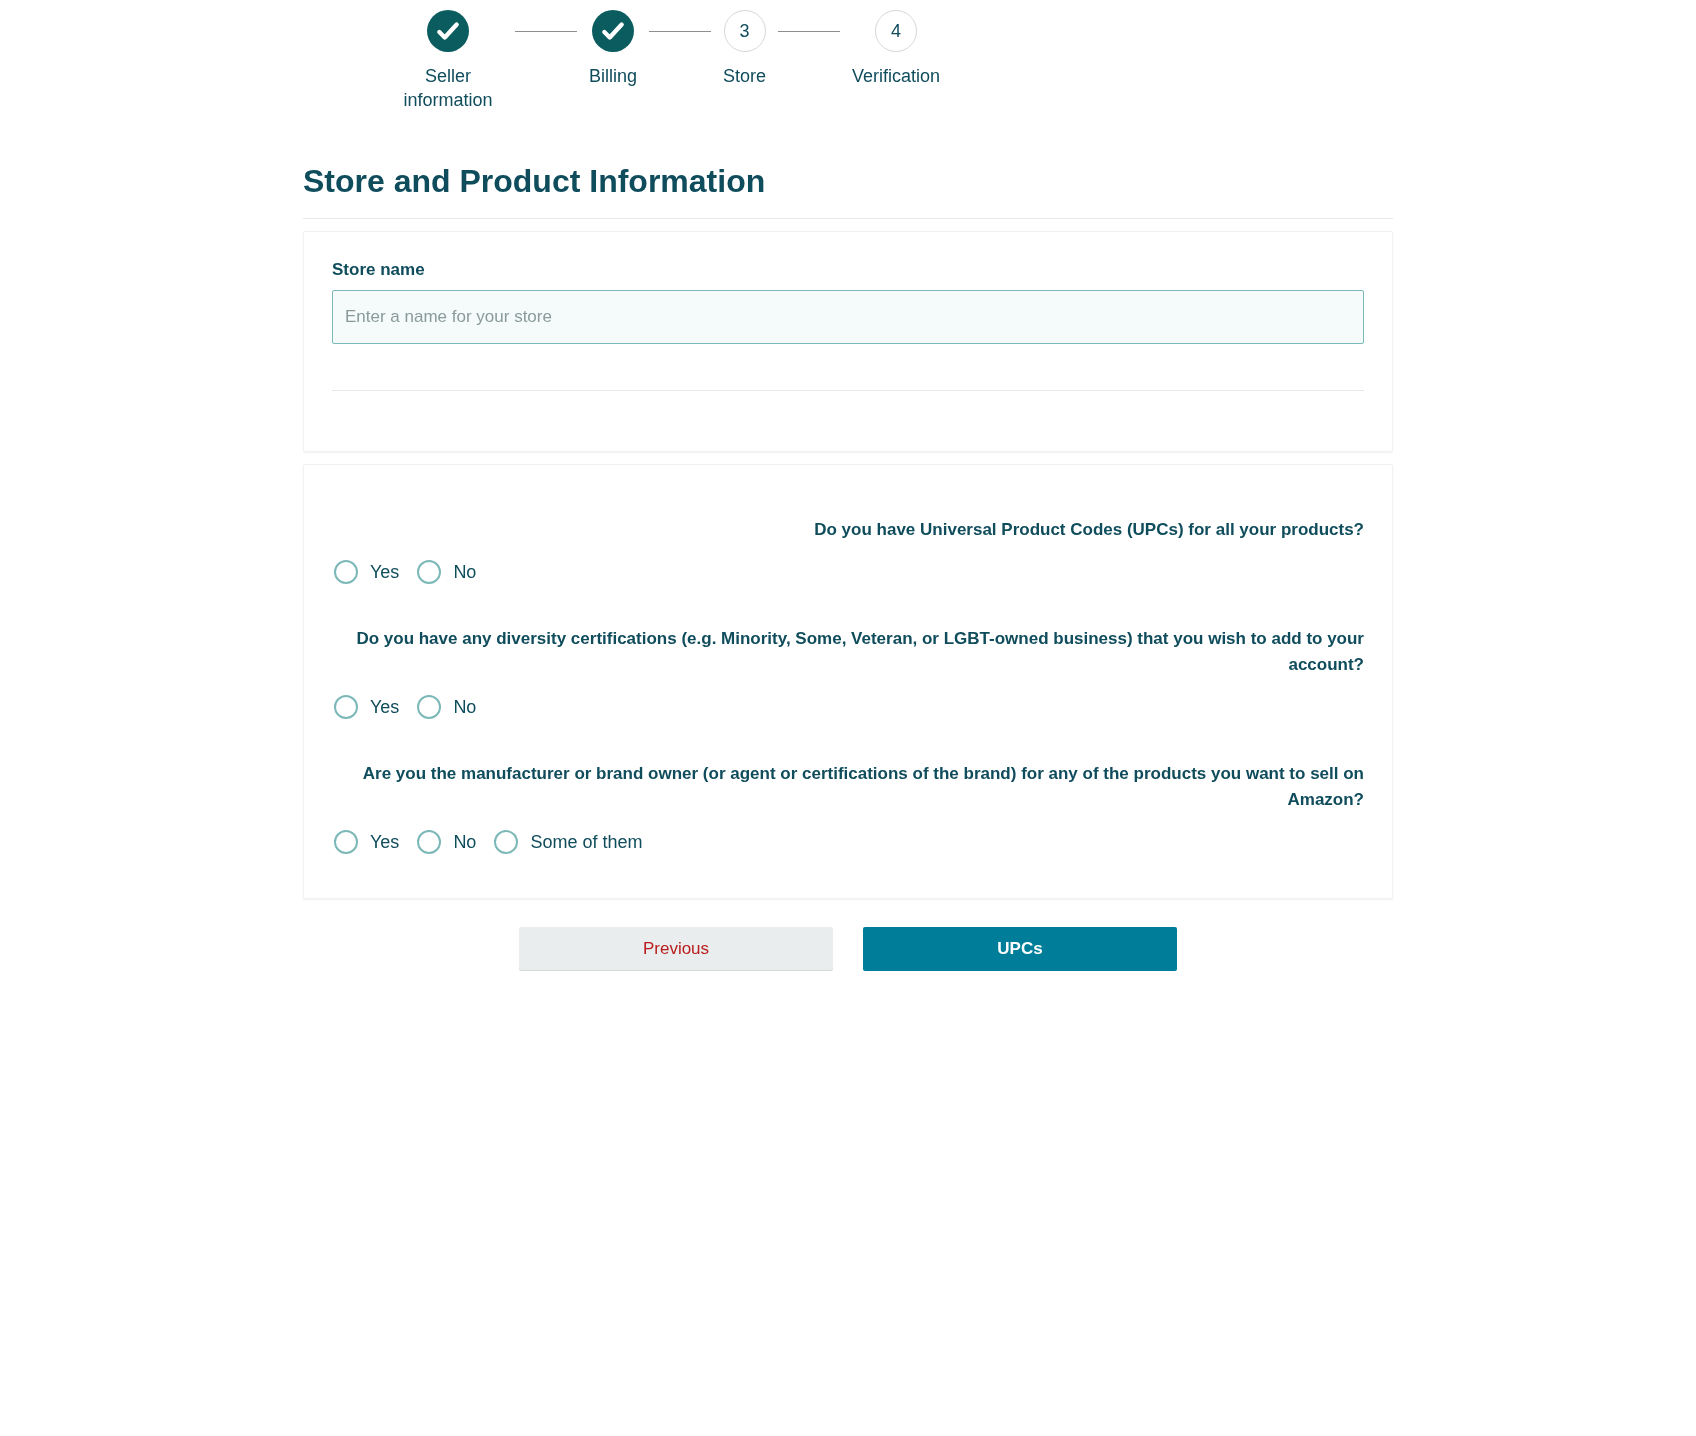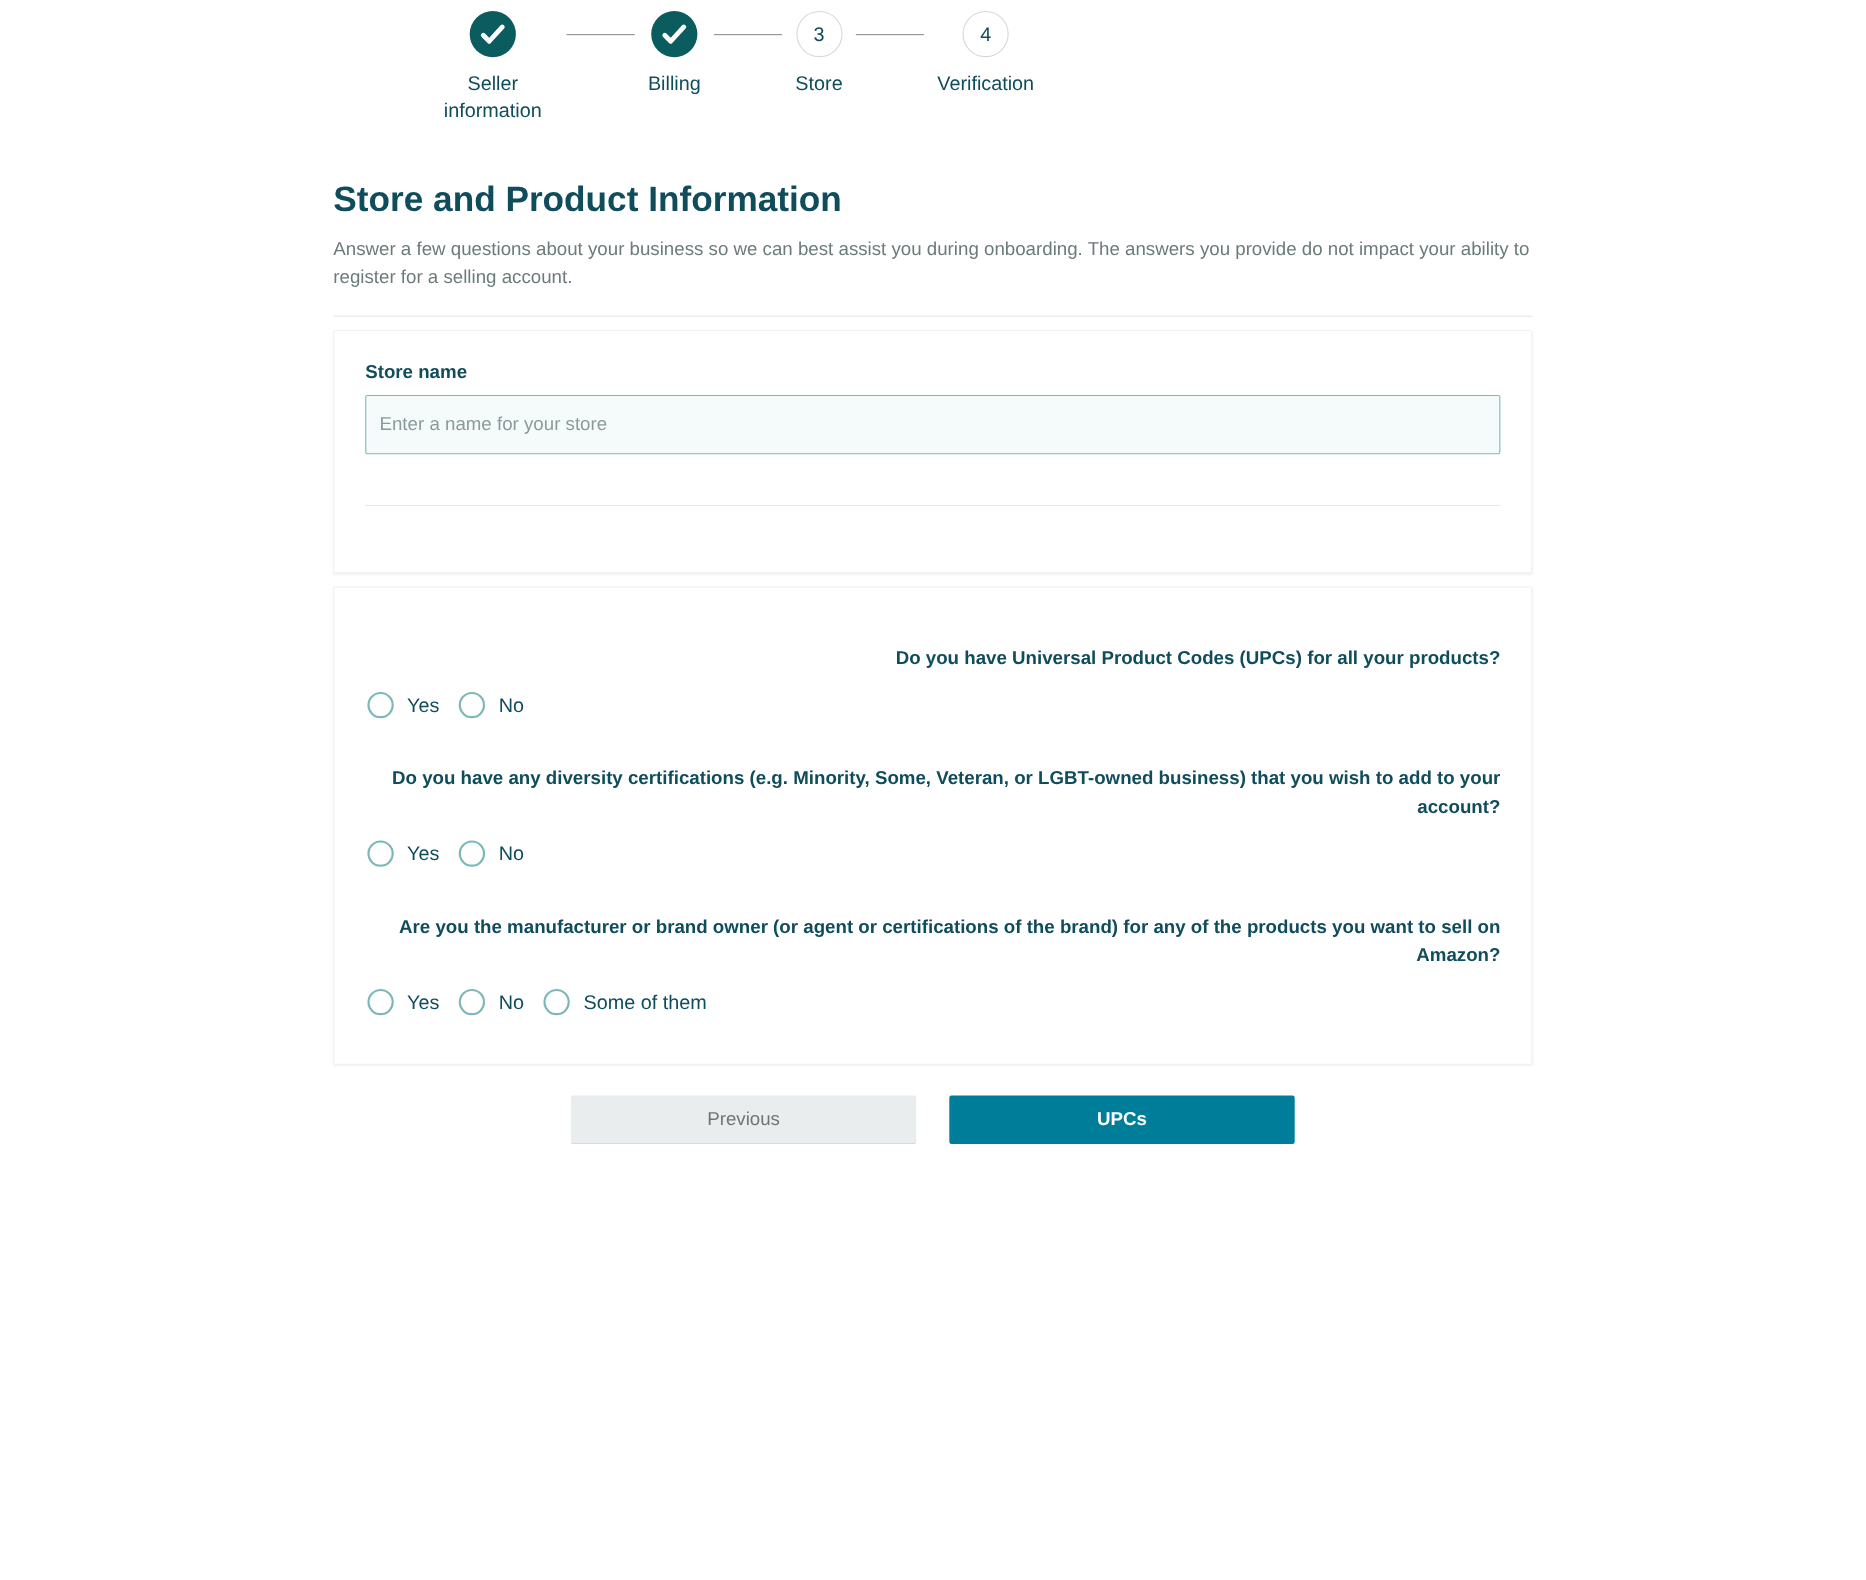--- a/index.html
+++ b/index.html
@@ -171,21 +171,21 @@
     .btn {
       width: 314px;
       height: 44px;
       font-size: 17px;
       border: none;
       cursor: pointer;
       border-radius: 2px;
     }
     .btn-previous {
       background: #e9edee;
-      color: #737373;
+      color: #b91c1c;
       box-shadow: inset 0 -1px 0 rgba(0,0,0,0.08);
     }
     .btn-next {
       background: #007e99;
       color: #fff;
       font-weight: 700;
     }
   </style>
 </head>
 <body>
@@ -217,21 +217,20 @@
     </div>
     <div class="step-connector"></div>
     <div class="step">
       <div class="step-circle pending">4</div>
       <div class="step-label">Verification</div>
     </div>
   </div>
 
   <div class="title-section">
     <h1 class="page-title">Store and Product Information</h1>
-    <p class="page-description">Answer a few questions about your business so we can best assist you during onboarding. The answers you provide do not impact your ability to register for a selling account.</p>
   </div>
 
   <div class="card card-first">
     <div class="store-section">
       <label class="field-label">Store name</label>
       <input type="text" class="text-input" placeholder="Enter a name for your store" style="">
     </div>
   </div>
 
   <div class="card questions-card">

